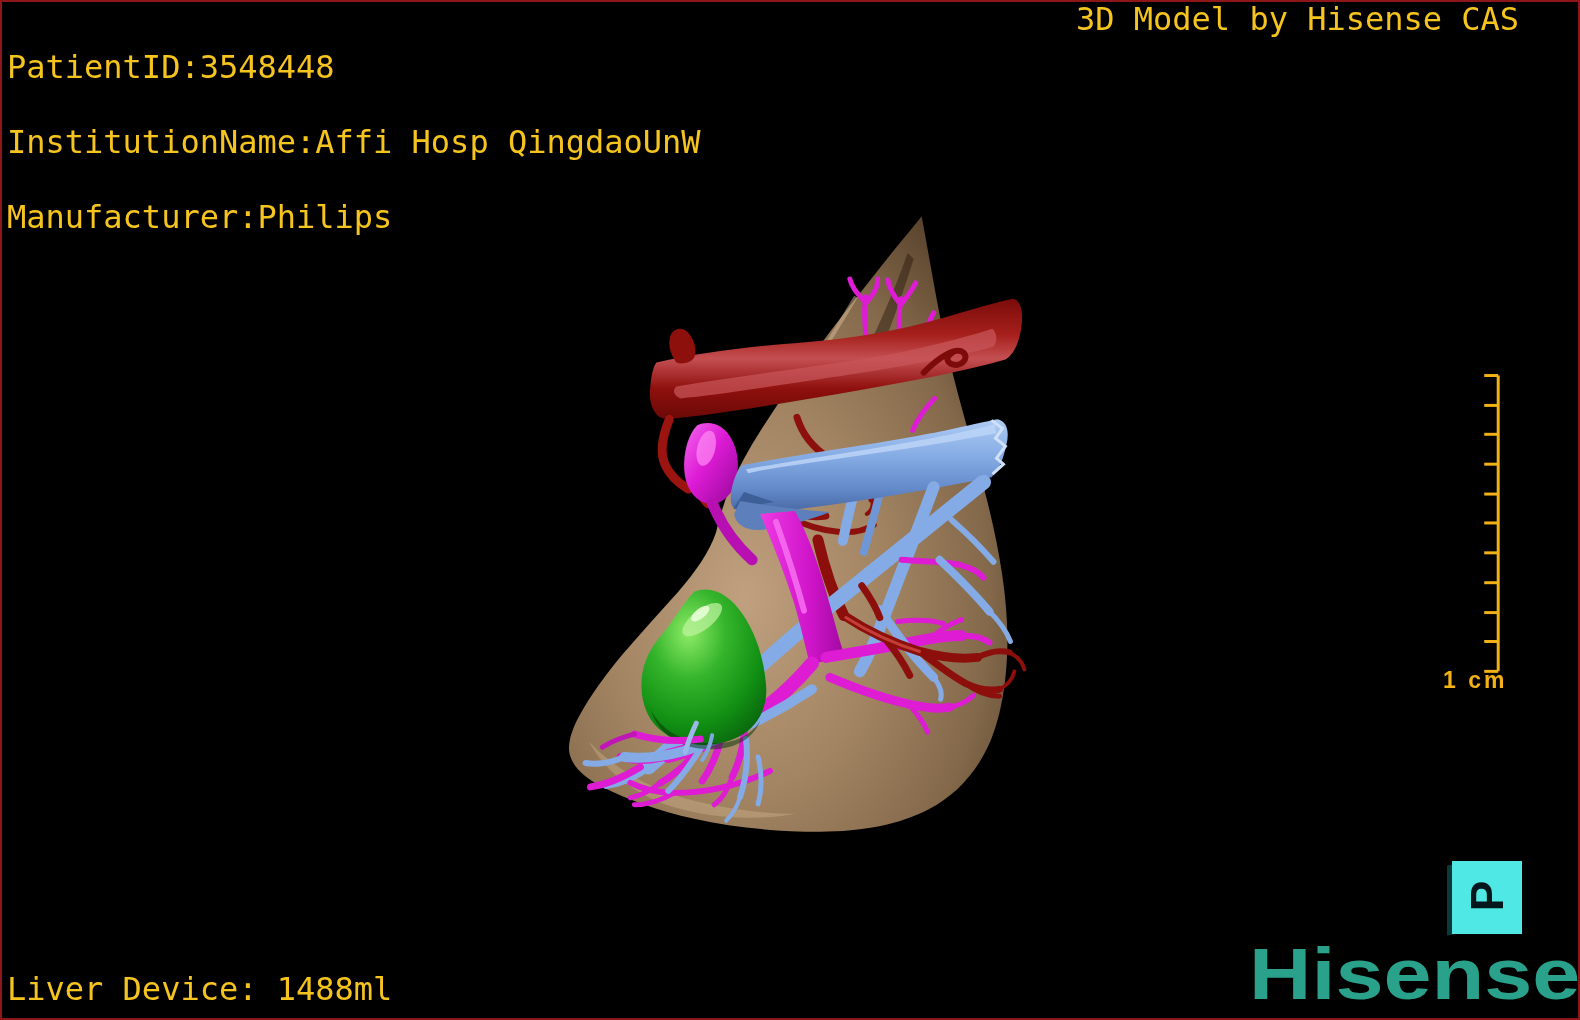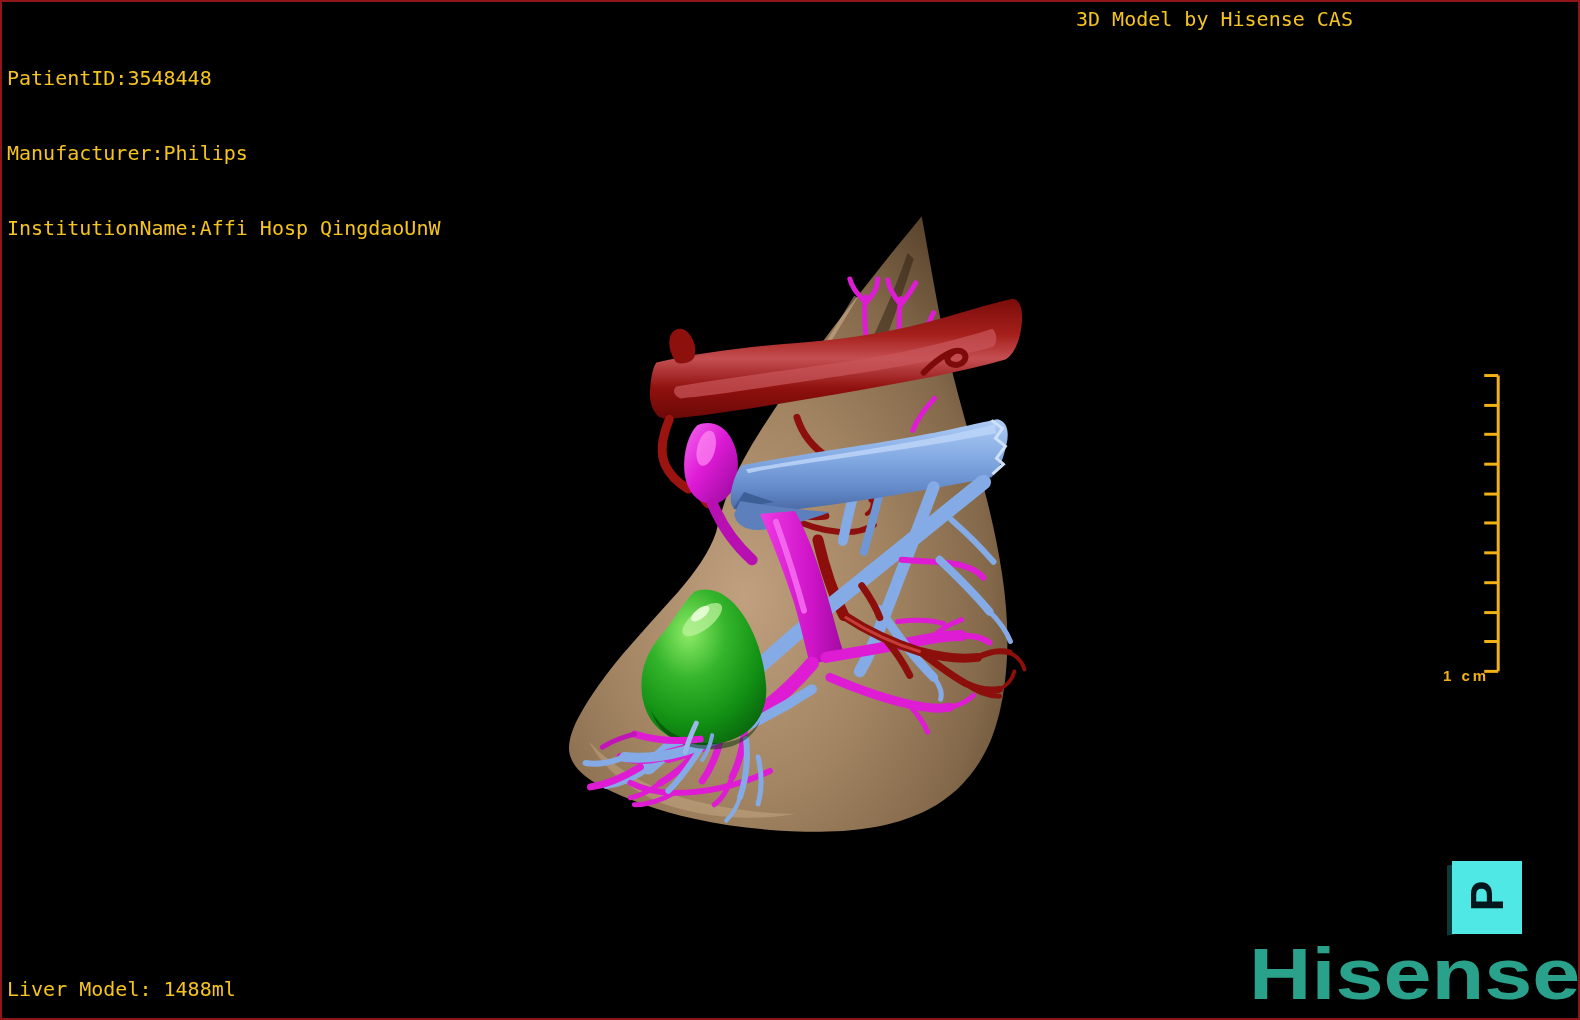--- a/index.html
+++ b/index.html
@@ -9,33 +9,33 @@
     border:2px solid #8c1618;
     box-sizing:border-box;
     position:relative;
     overflow:hidden;
     font-family:"DejaVu Sans Mono", monospace;
   }
   .model-svg{position:absolute;left:0;top:0;width:1576px;height:1016px;}
   .ov{
     position:absolute;
     color:#f6c41e;
-    font-size:20px;
+    font-size:32px;
     line-height:25px;
     white-space:pre;
     letter-spacing:0px;
   }
-  #patient-block{left:5px;top:14px;}
+  #patient-block{left:5px;top:3px;}
   #view-title{left:1074px;top:5px;}
   #volume-label{left:5px;top:975px;}
   #scale-label{
     position:absolute;left:1441px;top:665px;
     color:#f2b216;
     font-family:"Liberation Sans", sans-serif;
-    font-weight:bold;font-size:15px;letter-spacing:3px;
+    font-weight:bold;font-size:23px;letter-spacing:3px;
   }
   #orient-cube{position:absolute;left:1442px;top:853px;width:80px;height:82px;}
   .cube-side{
     position:absolute;left:3px;top:10px;width:7px;height:70px;
     background:#0b3a3a;transform:skewY(-7deg);
   }
   .cube-face{
     position:absolute;left:8px;top:6px;width:70px;height:73px;
     background:#4fe8e4;
     display:flex;align-items:center;justify-content:center;
@@ -232,27 +232,27 @@
     <path d="M1486 553 H1500"></path>
     <path d="M1486 583 H1500"></path>
     <path d="M1486 613 H1500"></path>
     <path d="M1486 642 H1500"></path>
     <path d="M1486 672 H1500"></path>
   </g>
 </svg>
 
 <div class="ov" id="patient-block">
   <div>PatientID:3548448</div>
+  <div>InstitutionName:Affi Hosp QingdaoUnW</div>
   <div>Manufacturer:Philips</div>
-  <div>InstitutionName:Affi Hosp QingdaoUnW</div>
 </div>
 
 <div class="ov" id="view-title">3D Model by Hisense CAS</div>
 
-<div class="ov" id="volume-label">Liver Model: 1488ml</div>
+<div class="ov" id="volume-label">Liver Device: 1488ml</div>
 
 <div id="scale-label">1 cm</div>
 
 <div id="orient-cube">
   <div class="cube-side"></div>
   <div class="cube-face">
     <span class="cube-letter">P</span>
   </div>
 </div>
 

